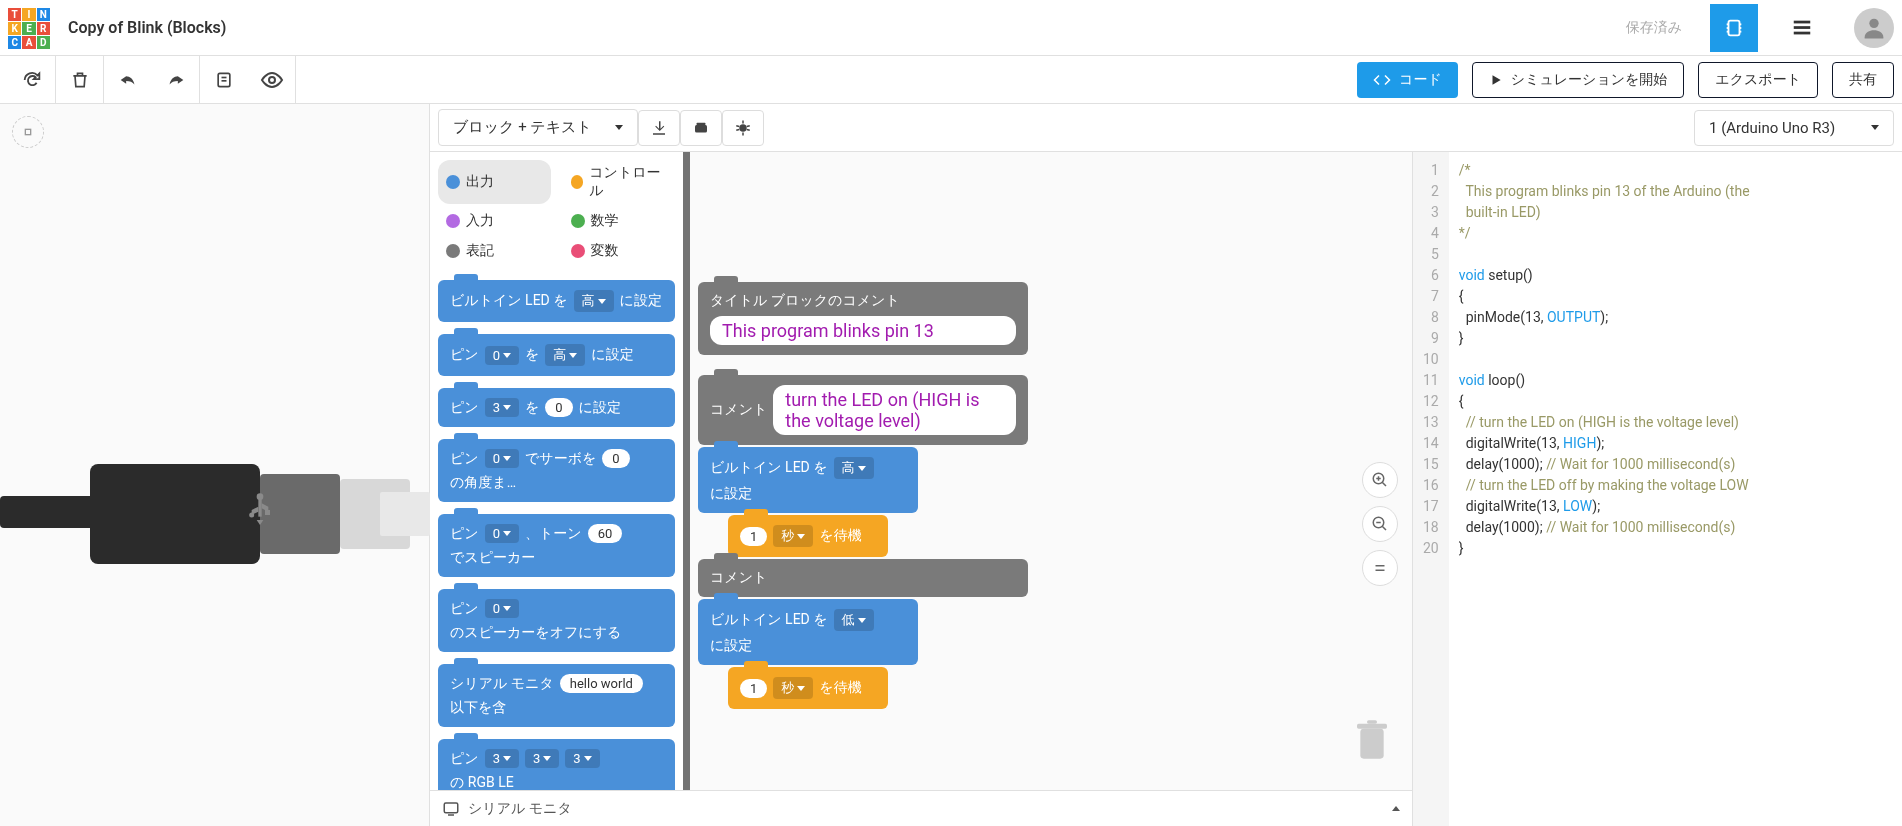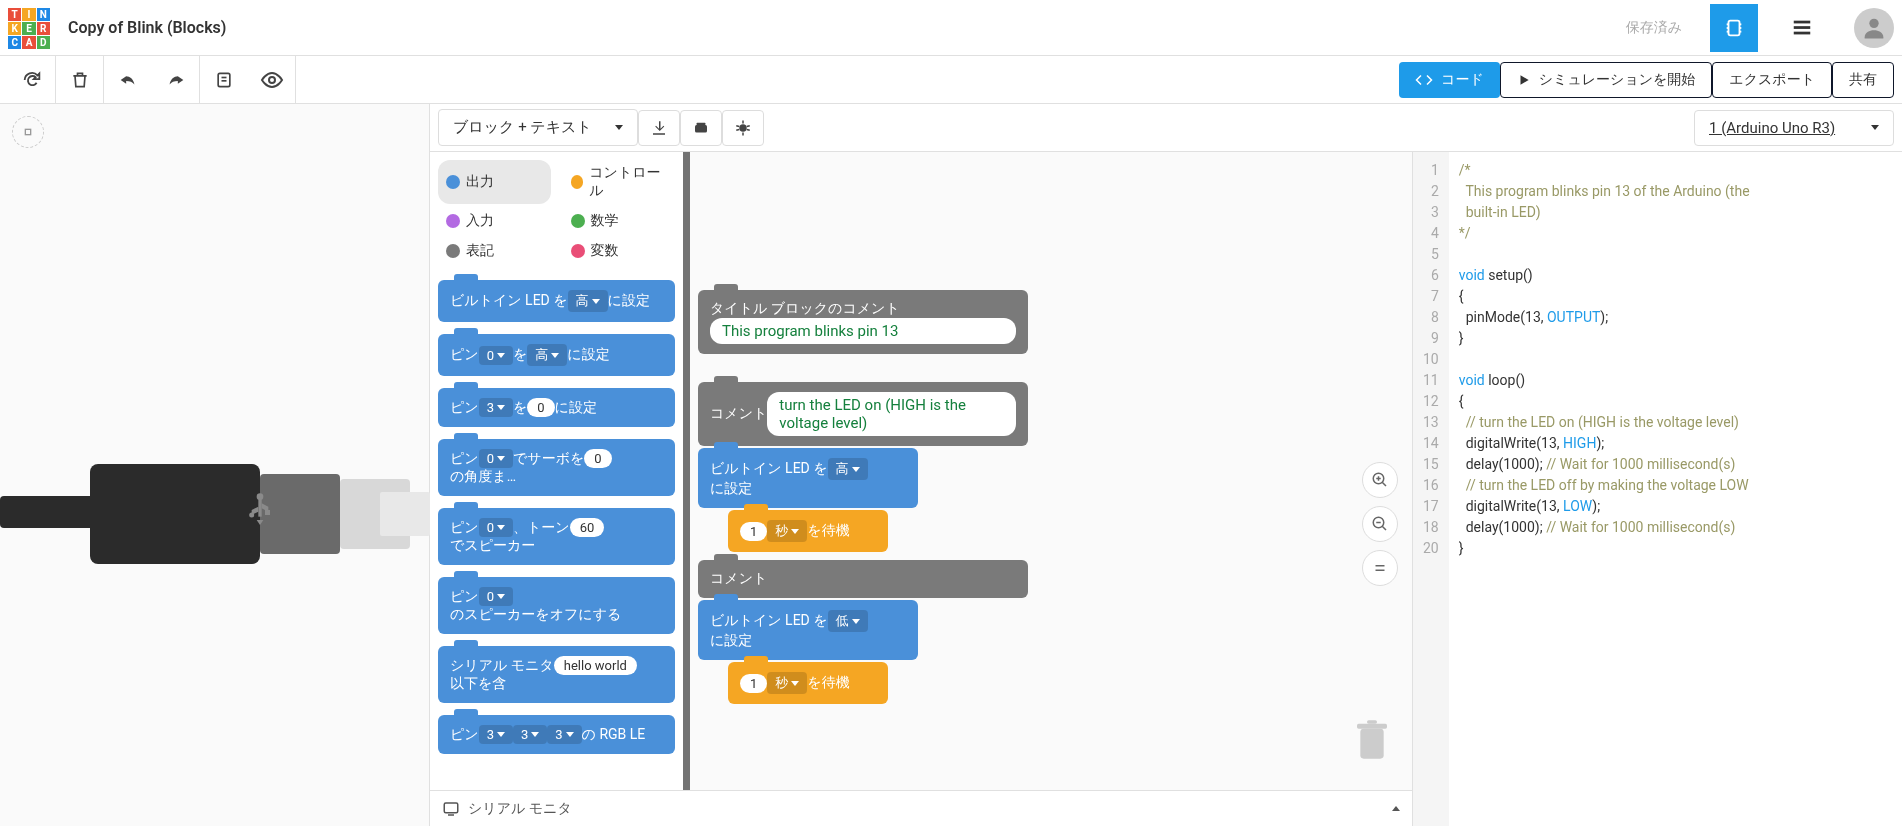--- a/index.html
+++ b/index.html
@@ -15,21 +15,21 @@
 .header-right { margin-left: auto; display: flex; align-items: center; gap: 20px; }
 .saved-label { color: #aaa; font-size: 14px; margin-right: 8px; }
 .hdr-btn { width: 48px; height: 48px; display:flex; align-items:center; justify-content:center; cursor:pointer; }
 .hdr-btn.active { background: #1e9be9; color:#fff; }
 .avatar { width:40px; height:40px; border-radius:50%; background:#ccc; margin-left:8px; display:flex; align-items:center; justify-content:center; }
 
 
 .toolbar { height: 48px; display:flex; align-items:center; border-bottom:1px solid #e0e0e0; padding: 0 8px; }
 .tb-btn { width:48px; height:48px; display:flex; align-items:center; justify-content:center; cursor:pointer; border-right:1px solid #e0e0e0; color:#555; }
 .tb-btn.no-border { border-right:none; }
-.tb-right { margin-left:auto; display:flex; gap:0;padding-left:9px; }
+.tb-right { margin-left:auto; display:flex; gap:14px;padding-left:9px; }
 .btn-primary { background:#1e9be9; color:#fff; padding:8px 16px; border-radius:4px; display:flex; align-items:center; gap:8px; cursor:pointer; border:none; font-size:14px; }
 .btn-secondary { background:#fff; color:#333; padding:8px 16px; border:1px solid #0f172a; border-radius:4px; display:flex; align-items:center; gap:8px; cursor:pointer; font-size:14px; }
 
 
 .main { display:flex; height: calc(100% - 104px); }
 .canvas-area { width: 430px; background:#fafafa; position:relative; border-right:1px solid #e0e0e0; }
 .view-cube { position:absolute; top:12px; left:12px; width:32px; height:32px; border:1px dashed #ccc; border-radius:50%; display:flex; align-items:center; justify-content:center; }
 
 
 .usb-plug { position:absolute; top: 350px; left:0; width:440px; height:120px; }
@@ -39,40 +39,40 @@
 .plug-metal { position:absolute; left:260px; top:20px; width:80px; height:80px; background:#6a6a6a; border-radius:4px; }
 .usb-icon { position:absolute; left:240px; top:36px; color:#888; font-size:36px; }
 .connector { position:absolute; left:340px; top:25px; width:70px; height:70px; background:#d8d8d8; border-radius:4px; }
 .connector-inner { position:absolute; left:380px; top:38px; width:50px; height:44px; background:#e8e8e8; border-radius:2px; }
 
 
 .code-panel { flex:1; display:flex; flex-direction:column; background:#fff; }
 .code-toolbar { height:48px; display:flex; align-items:center; padding:0 8px; border-bottom:1px solid #e0e0e0; gap:0; }
 .dropdown { background:#fff; border:1px solid #ddd; padding:8px 14px; border-radius:4px; display:flex; align-items:center; gap:12px; cursor:pointer; min-width:200px; justify-content:space-between; font-size:15px; }
 .icon-btn { width:42px; height:36px; border:1px solid #ddd; border-radius:4px; display:flex; align-items:center; justify-content:center; cursor:pointer; color:#555; }
-.board-select { margin-left:auto;text-decoration:underline; }
+.board-select { margin-left:auto; }
 
 .code-body { flex:1; display:flex; overflow:hidden; }
 
 
 .palette { width: 260px; border-right:7px solid #737373; background:#fff; display:flex; flex-direction:column; }
 .categories { padding:8px; display:grid; grid-template-columns:1fr 1fr; gap:4px 12px; }
 .cat-item { display:flex; align-items:center; gap:6px; padding:4px 8px; border-radius:12px; cursor:pointer; font-size:14px; }
 .cat-item.active { background:#e8e8e8; }
 .cat-dot { width:14px; height:14px; border-radius:50%; }
 .palette-blocks { flex:1; overflow-y:auto; padding:8px; }
 
 
-.block { background:#4a90d9; color:#fff; border-radius:6px; padding:10px 12px; margin-bottom:12px; display:flex; align-items:center; font-size:14px; flex-wrap:wrap; position:relative; }
+.block { background:#4a90d9; color:#fff; border-radius:6px; padding:10px 12px; margin-bottom:12px; display:flex; align-items:center; gap:6px; font-size:14px; flex-wrap:wrap; position:relative; }
 .block::before { content:''; position:absolute; top:-6px; left:16px; width:24px; height:6px; background:#4a90d9; border-radius:3px 3px 0 0; }
-.block.gray { background:#7a7a7a;margin-top:8px; } .block.gray::before { background:#7a7a7a; }
+.block.gray { background:#7a7a7a; } .block.gray::before { background:#7a7a7a; }
 .block.orange { background:#f5a623; } .block.orange::before { background:#f5a623; }
 .block-dd { background:rgba(0,0,0,0.15); padding:2px 8px; border-radius:4px; display:inline-flex; align-items:center; gap:3px; font-size:13px; }
 .block-field { background:#fff; color:#333; padding:2px 10px; border-radius:10px; font-size:13px; min-width:24px; text-align:center; }
-.block-field-wide { background:#fff; color:#15803d; padding:4px 12px; border-radius:12px; font-size:15px; min-width:120px; flex:1; }
+.block-field-wide { background:#fff; color:#a21caf; padding:4px 12px; border-radius:12px; font-size:18px; min-width:120px; flex:1; }
 
 
 .workspace { flex:1; background:#fafafa; position:relative; padding:20px; overflow:hidden; }
 .ws-stack { position:absolute; top: 130px; left:8px; }
 .ws-stack .block { margin-bottom:2px; }
 .ws-controls { position:absolute; right:14px; top:310px; display:flex; flex-direction:column; gap:8px; }
 .ws-ctrl { width:36px; height:36px; background:#fff; border:1px solid #ddd; border-radius:50%; display:flex; align-items:center; justify-content:center; cursor:pointer; color:#666; }
 .trash { position:absolute; right:20px; bottom:60px; color:#bbb; }
 .hscroll { position:absolute; bottom:8px; left:40%; width:200px; height:10px; background:#ccc; border-radius:5px; }
 

